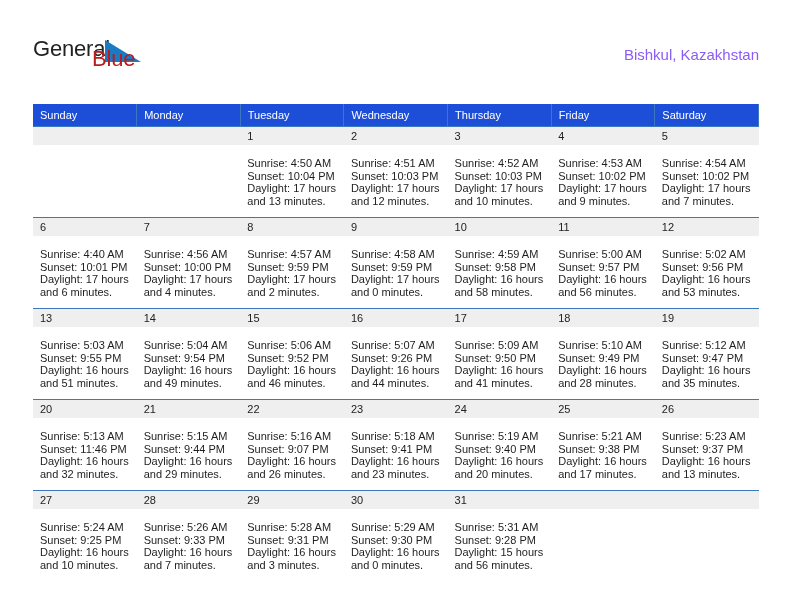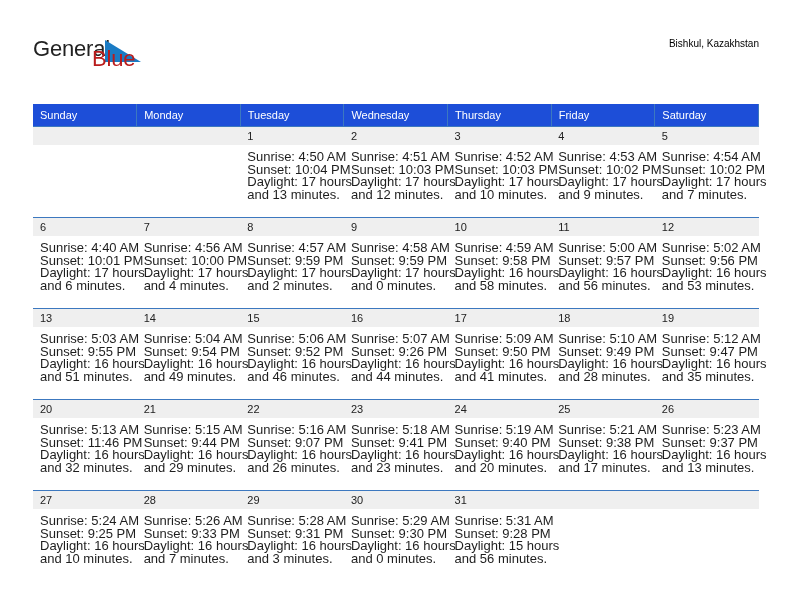--- a/index.html
+++ b/index.html
@@ -62,24 +62,24 @@
     top: 0;
     text-align: right;
   }
   .cal-title {
     font-size: 28px;
     line-height: 34px;
     color: #1c1c1c;
     font-weight: normal;
   }
   .cal-subtitle {
-    font-size: 10px;
+    font-size: 15px;
     line-height: 22px;
-    color: #000000;
-    margin-top: 3px;
+    color: #8b5cf6;
+    margin-top: 14px;
   }
 
   
   .calendar {
     position: absolute;
     left: 33px;
     top: 104px;
     width: 726px;
     border-collapse: collapse;
     table-layout: fixed;
@@ -106,22 +106,22 @@
     display: block;
     background: #efefef;
     font-size: 11px;
     color: #222222;
     padding: 4px 0 3px 7px;
     height: 18px;
     line-height: 11px;
   }
   td.empty .daynum { background: #efefef; }
   .details {
-    padding: 6px 6px 0 7px;
-    font-size: 13px;
+    padding: 12px 6px 0 7px;
+    font-size: 11px;
     line-height: 12.6px;
     color: #1e1e1e;
   }
   .details div { white-space: nowrap; }
 </style>
 </head>
 <body>
 
 <div class="page">
 

